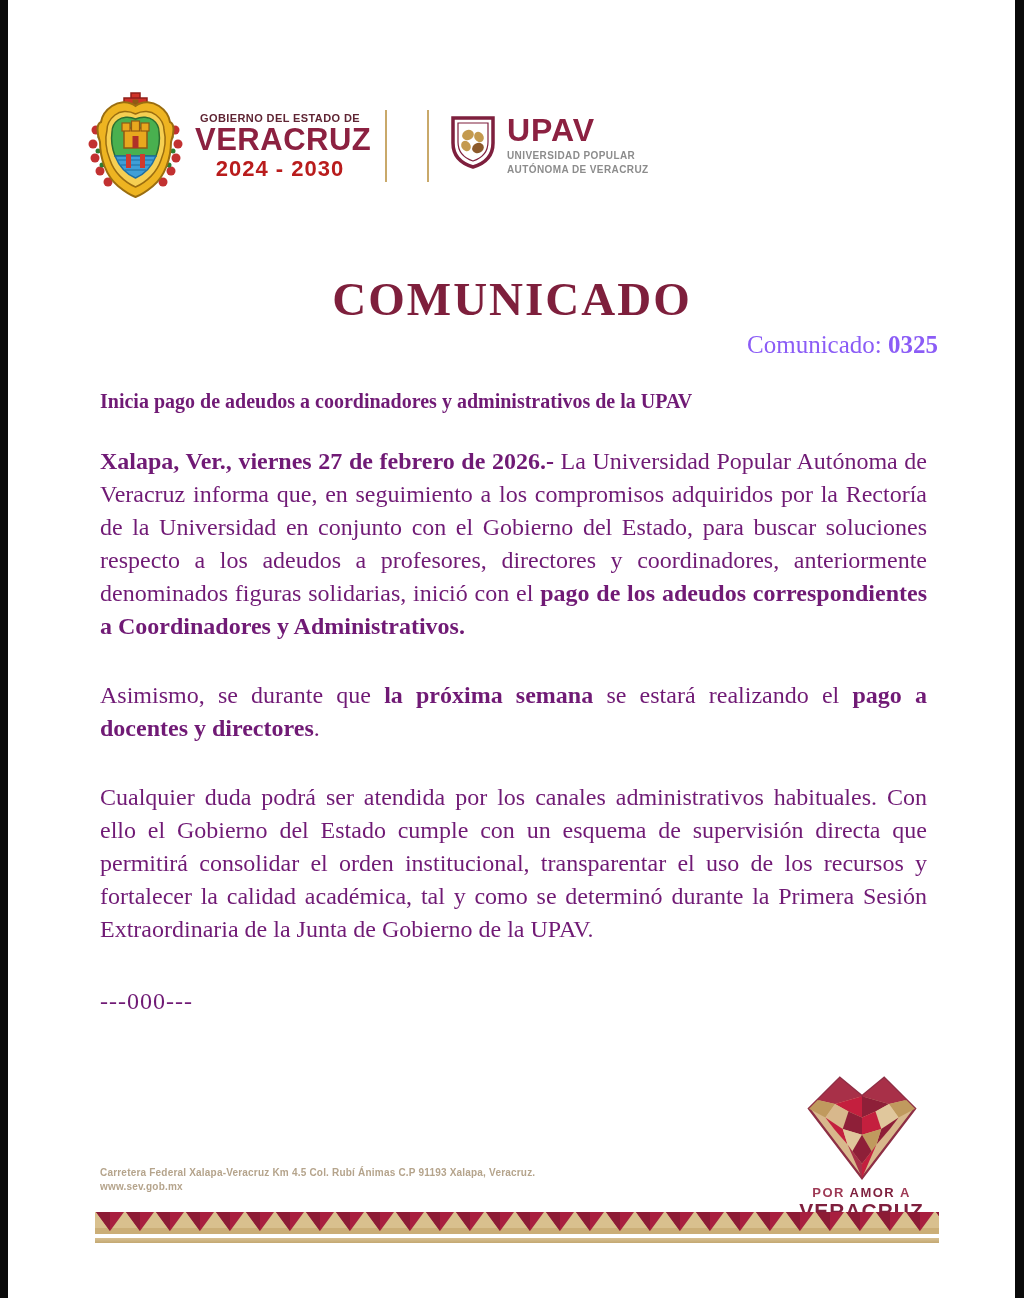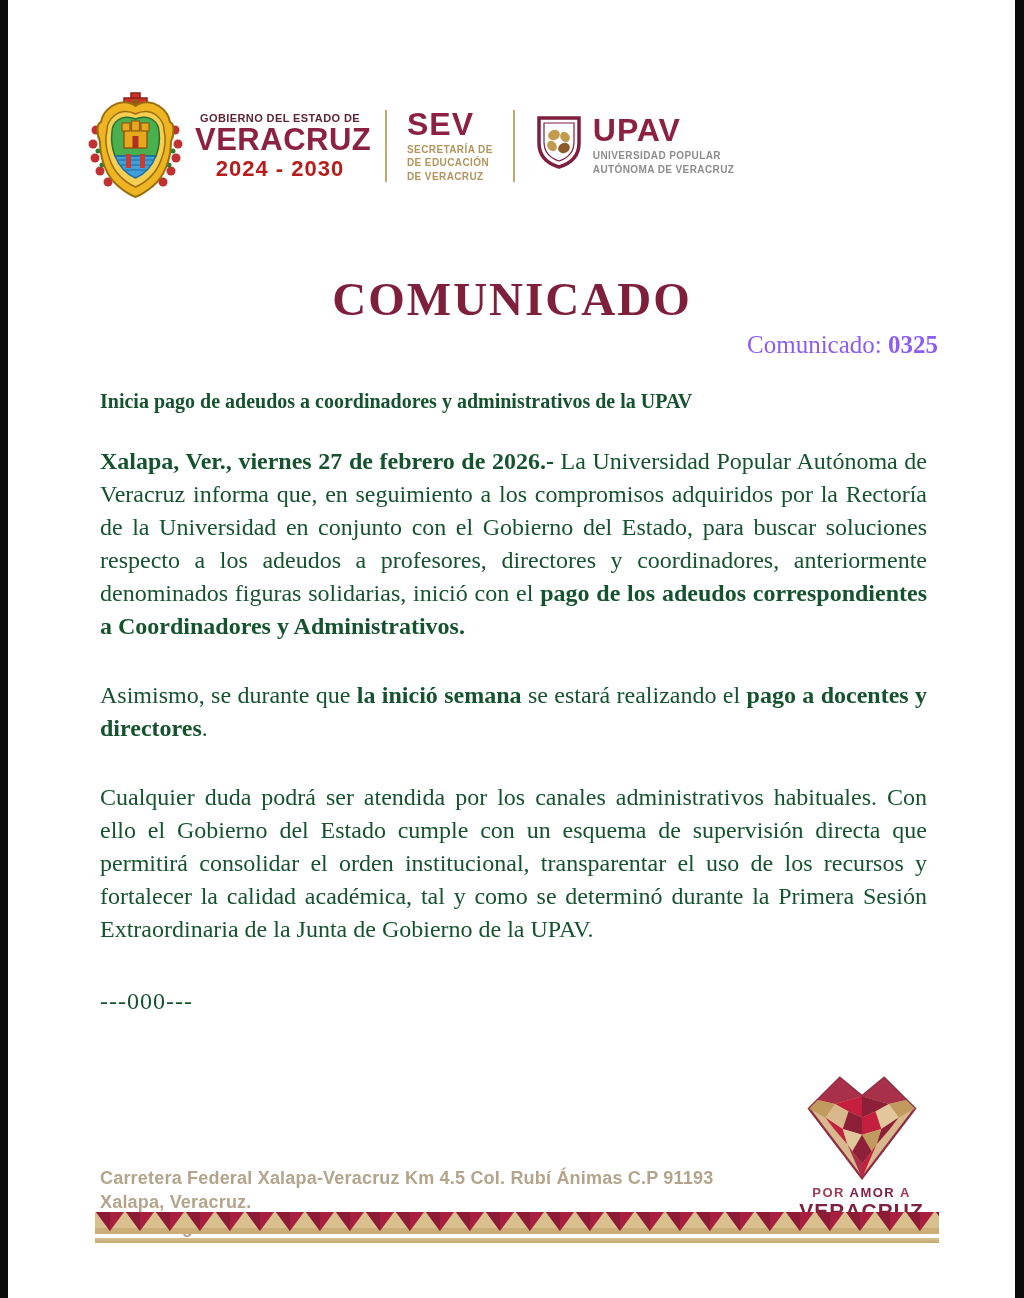--- a/index.html
+++ b/index.html
@@ -28,30 +28,30 @@
   .upav-text {}
   .upav-acronym { font-size:32px; font-weight:bold; color:#8c2141; letter-spacing:1px; line-height:0.95; }
   .upav-sub { font-size:10px; font-weight:bold; color:#8c8c8c; letter-spacing:0.4px; line-height:1.4; margin-top:3px; }
 
   
   .doc-title { position:absolute; left:0; right:0; top:272px; text-align:center;
                font-size:47px; font-weight:bold; color:#7e1f3c; letter-spacing:2px; }
   .doc-number { position:absolute; right:86px; top:331px; font-size:25px; color:#8b5cf6; }
   .doc-number b { font-weight:bold; }
 
-  .doc-body { position:absolute; left:100px; right:97px; top:390px; color:#14532d; }
+  .doc-body { position:absolute; left:100px; right:97px; top:390px; color:#701a75; }
   .subject { font-size:20px; font-weight:bold; margin-bottom:32px; }
   .doc-body p { font-size:24px; line-height:33px; text-align:justify; margin-bottom:36px; }
   .doc-body p span.b { font-weight:bold; }
   .separator { text-align:left; font-size:24px; letter-spacing:1px; margin-top:42px; }
 
   
   .footer-address { position:absolute; left:100px; top:1166px; width:620px;
                     font-family:"Liberation Sans", sans-serif; font-weight:bold;
-                    font-size:18px; color:#b5a48c; line-height:1.35; letter-spacing:0.2px; }
+                    font-size:10px; color:#b5a48c; line-height:1.35; letter-spacing:0.2px; }
   .heart-logo { position:absolute; right:95px; top:1075px; width:135px; text-align:center;
                 font-family:"Liberation Sans", sans-serif; }
   .heart-logo svg { width:112px; height:106px; display:block; margin:0 auto 4px auto; }
   .slogan-line1 { font-size:13px; font-weight:bold; color:#9e3a55; letter-spacing:1.5px; }
   .slogan-line1 .amor { color:#7e1f3d; }
   .slogan-line2 { font-size:21px; font-weight:bold; color:#7e1f3d; letter-spacing:1px; margin-top:-1px; }
 
   .border-strip { position:absolute; left:95px; right:85px; top:1212px; height:22px; }
   .border-strip svg { width:100%; height:100%; display:block; }
   .tan-line { position:absolute; left:95px; right:85px; top:1238px; height:5px;
@@ -110,28 +110,20 @@
   </svg>
 
   <div class="gob-block">
     <div class="gob-line1">GOBIERNO DEL ESTADO DE</div>
     <div class="gob-line2">VERACRUZ</div>
     <div class="gob-line3">2024 - 2030</div>
   </div>
 
   <div class="v-divider"></div>
 
-  <div class="sev-block">
-    <div class="sev-acronym">SEV</div>
-    <div class="sev-sub">
-      <div>SECRETARÍA DE</div>
-      <div>DE EDUCACIÓN</div>
-      <div>DE VERACRUZ</div>
-    </div>
-  </div>
 
   <div class="v-divider"></div>
 
   <div class="upav-block">
     <svg class="upav-shield" viewBox="0 0 48 55">
       <path d="M4,3 H44 V28 Q44,46 24,52 Q4,46 4,28 Z" fill="#ffffff" stroke="#7e1f3d" stroke-width="3.5"></path>
       <path d="M9,8 H39 V27 Q39,41 24,46 Q9,41 9,27 Z" fill="none" stroke="#7e1f3d" stroke-width="1.2"></path>
       <g>
         <ellipse cx="19" cy="20" rx="6" ry="5" fill="#c49a4e" transform="rotate(-25 19 20)"></ellipse>
         <ellipse cx="30" cy="22" rx="5.5" ry="4.5" fill="#c49a4e" transform="rotate(55 30 22)"></ellipse>
@@ -152,21 +144,21 @@
 <div class="doc-title">COMUNICADO</div>
 
 <div class="doc-number">
   <span>Comunicado: </span><b>0325</b>
 </div>
 
 <div class="doc-body">
   <div class="subject">Inicia pago de adeudos a coordinadores y administrativos de la UPAV</div>
   <div id="paragraphs">
       <p><span class="b">Xalapa, Ver., viernes 27 de febrero de 2026.-</span><span> La Universidad Popular Autónoma de Veracruz informa que, en seguimiento a los compromisos adquiridos por la Rectoría de la Universidad en conjunto con el Gobierno del Estado, para buscar soluciones respecto a los adeudos a profesores, directores y coordinadores, anteriormente denominados figuras solidarias, inició con el </span><span class="b">pago de los adeudos correspondientes a Coordinadores y Administrativos.</span></p>
-      <p><span>Asimismo, se durante que </span><span class="b">la inició semana</span><span> se estará realizando el </span><span class="b">pago a docentes y directores</span><span>.</span></p>
+      <p><span>Asimismo, se durante que </span><span class="b">la próxima semana</span><span> se estará realizando el </span><span class="b">pago a docentes y directores</span><span>.</span></p>
       <p><span>Cualquier duda podrá ser atendida por los canales administrativos habituales. Con ello el Gobierno del Estado cumple con un esquema de supervisión directa que permitirá consolidar el orden institucional, transparentar el uso de los recursos y fortalecer la calidad académica, tal y como se determinó durante la Primera Sesión Extraordinaria de la Junta de Gobierno de la UPAV.</span></p>
     </div>
   <div class="separator">---000---</div>
 </div>
 
 <div class="footer-address">
   <div>Carretera Federal Xalapa-Veracruz Km 4.5 Col. Rubí Ánimas C.P 91193 Xalapa, Veracruz.</div>
   <div>www.sev.gob.mx</div>
 </div>
 

